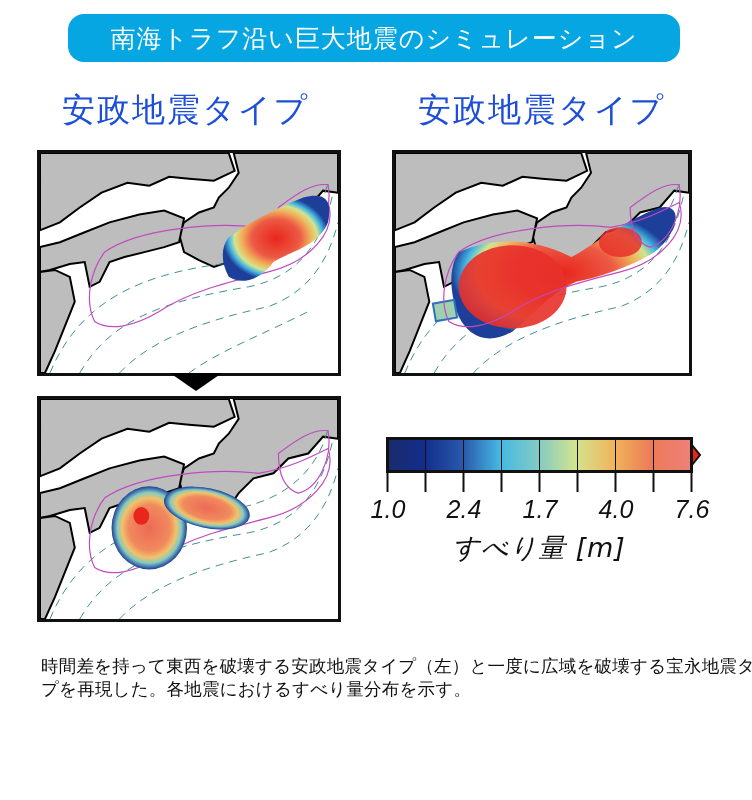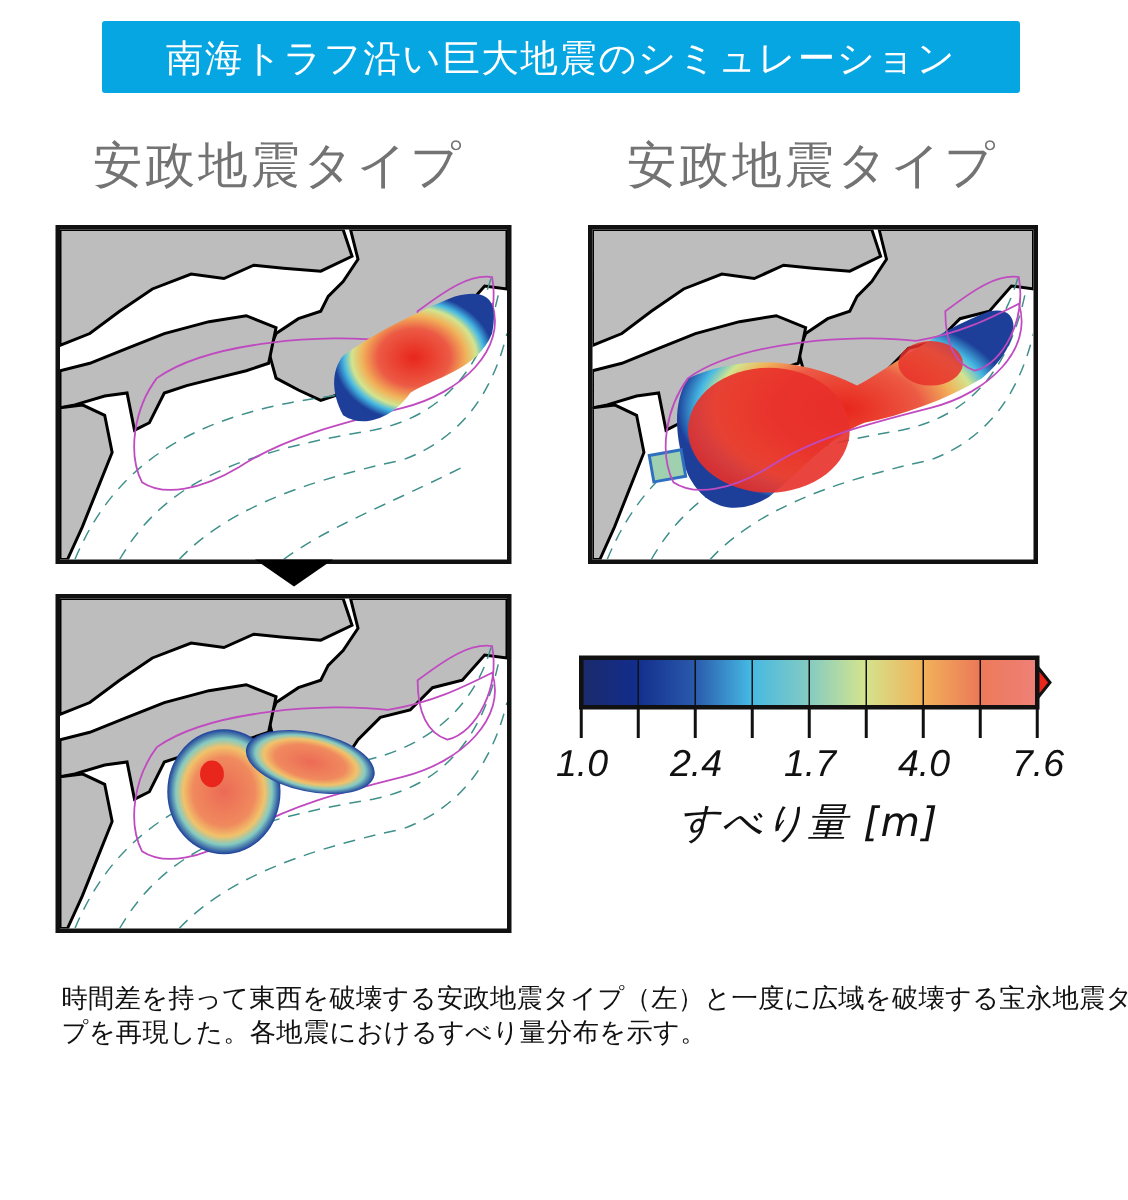--- a/index.html
+++ b/index.html
@@ -1,19 +1,19 @@
 <!DOCTYPE html>
 <html><head>
 <meta charset="utf-8">
 <style>
   html,body{margin:0;padding:0;background:#fff;}
   body{width:752px;height:800px;position:relative;overflow:hidden;font-family:"DejaVu Sans",sans-serif;color:#111;}
-  .banner{position:absolute;left:68px;top:14px;width:612px;height:48px;background:#06a6e3;border-radius:2px;color:#fff;
+  .banner{position:absolute;left:68px;top:14px;width:612px;height:48px;background:#06a6e3;border-radius:16px;color:#fff;
     font-size:25px;display:flex;align-items:center;justify-content:center;letter-spacing:1px;}
-  .sub{position:absolute;top:88px;font-size:33px;color:#737373;letter-spacing:2px;}
+  .sub{position:absolute;top:88px;font-size:33px;color:#1d4ed8;letter-spacing:2px;}
   .map{position:absolute;border:3px solid #111;background:#fff;box-sizing:border-box;}
   .map svg{position:absolute;left:0;top:0;width:100%;height:100%;}
   .arrow{position:absolute;left:170px;top:373px;width:0;height:0;border-left:26px solid transparent;border-right:26px solid transparent;border-top:18px solid #000;}
   .cbar{position:absolute;left:386px;top:437px;width:312px;height:36px;}
   .cbar-labels{position:absolute;top:495px;left:360px;width:380px;height:30px;font-style:italic;}
   .cbar-labels span{position:absolute;font-size:25px;transform:translateX(-50%);font-family:"Liberation Sans",sans-serif;}
   .cbar-title{position:absolute;top:530px;left:452px;font-size:27px;letter-spacing:1px;font-style:italic;}
   .caption{position:absolute;left:12px;top:655px;width:735px;font-size:17.5px;line-height:22.5px;color:#111;letter-spacing:0.2px;margin-left:29px;}
   .caption p{margin:0;}
 </style>

